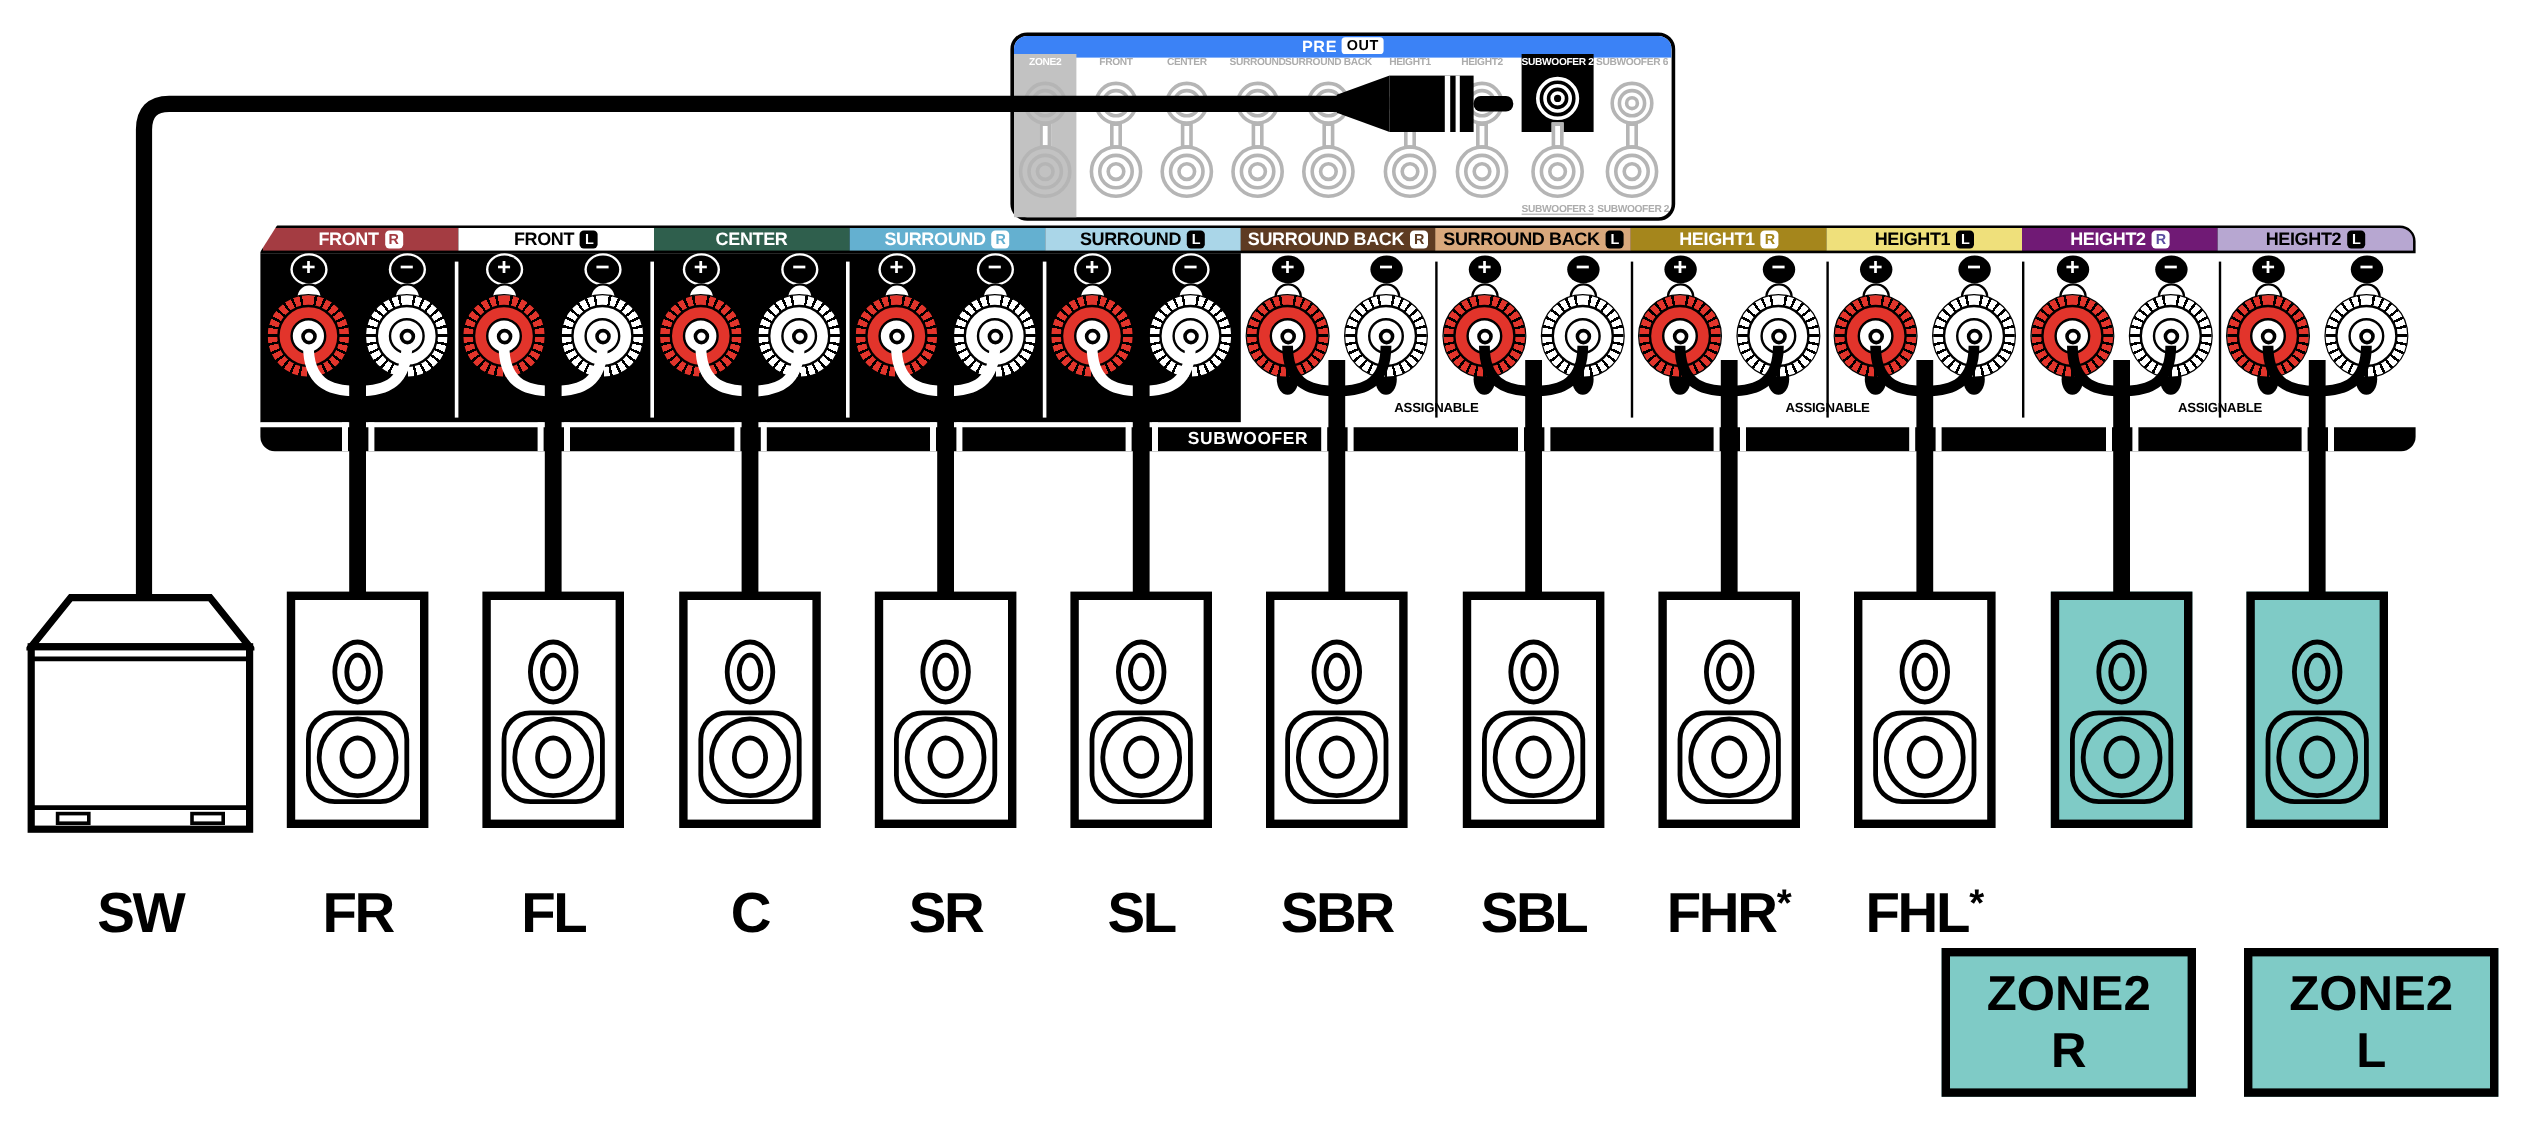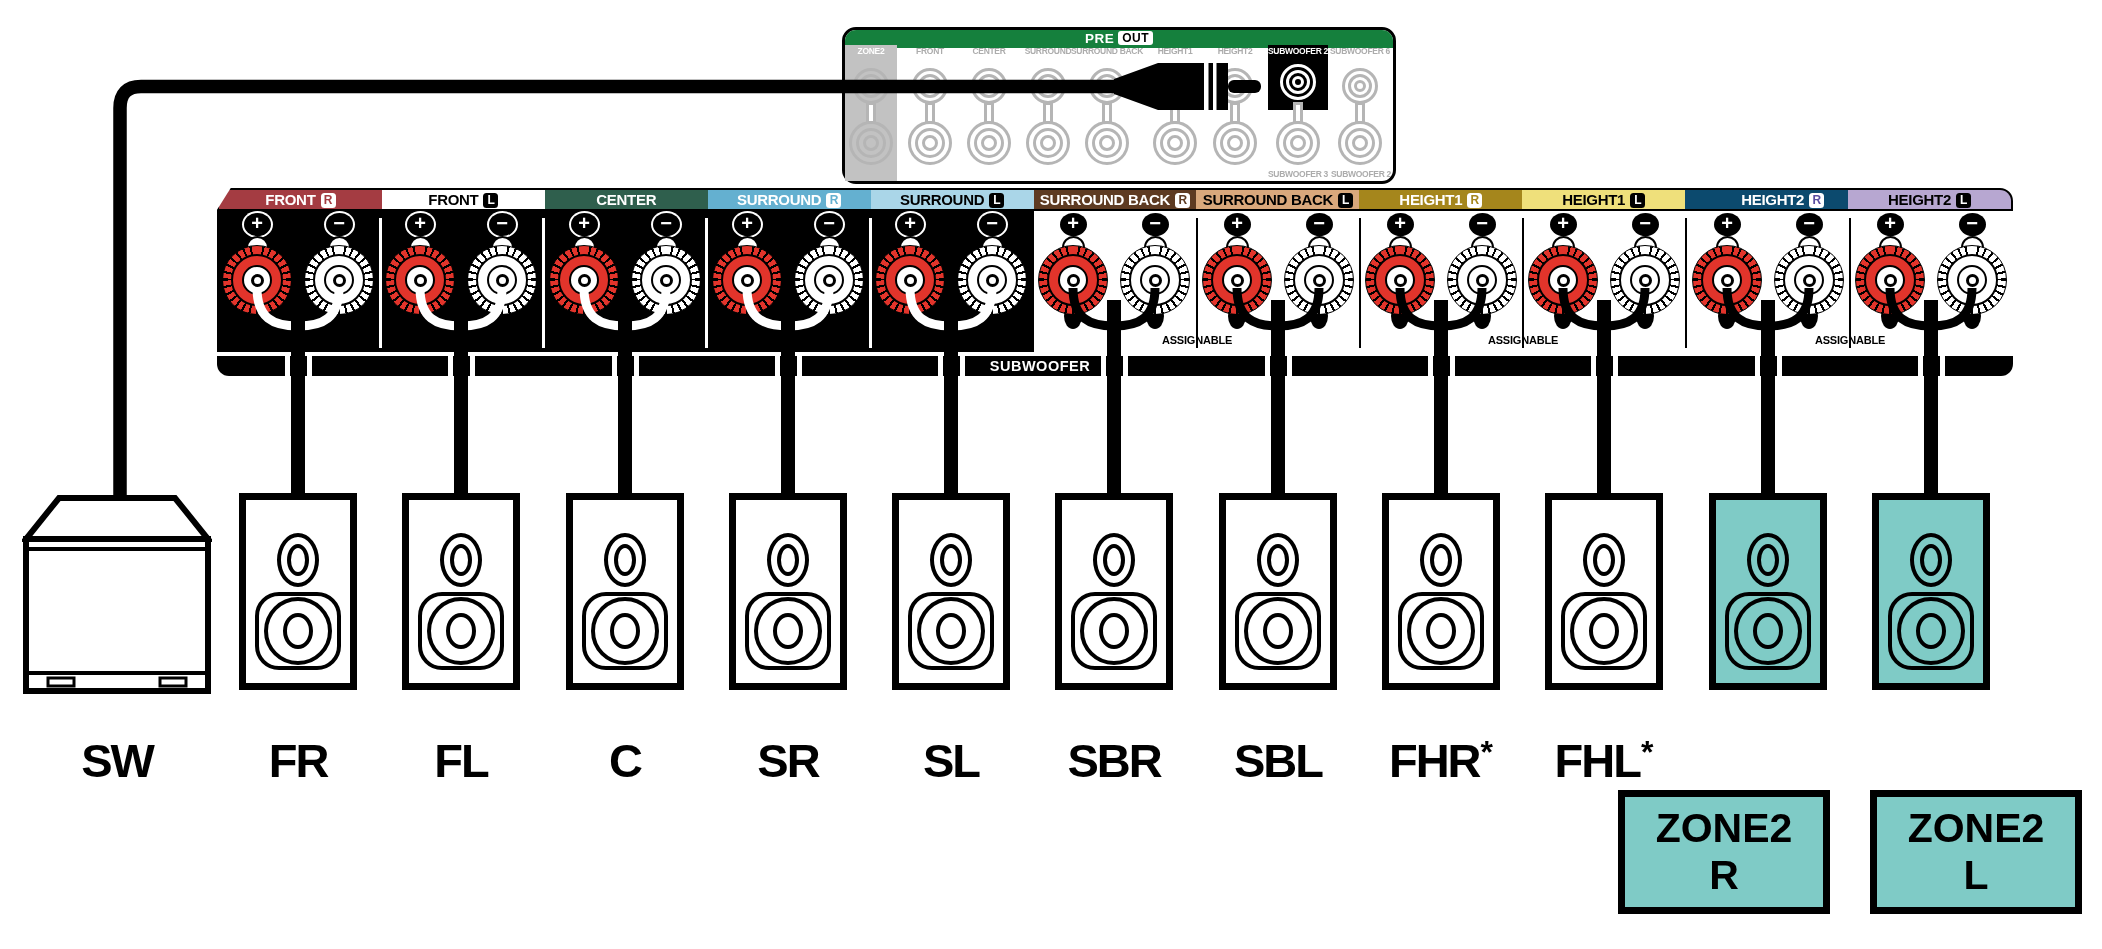--- a/index.html
+++ b/index.html
@@ -1,21 +1,21 @@
 <!DOCTYPE html>
 <html><head>
 <meta charset="utf-8">
 <style>
   html,body{margin:0;padding:0;background:#fff;}
   #stage{position:relative;width:2102px;height:949px;background:#fff;overflow:hidden;
          font-family:"Liberation Sans",sans-serif;}
   .abs{position:absolute;box-sizing:border-box;}
   
   .preout-panel{border:3px solid #000;border-radius:14px;background:#fff;overflow:hidden;}
-  .preout-header{position:absolute;left:0;top:0;right:0;height:18px;background:#15803d;
+  .preout-header{position:absolute;left:0;top:0;right:0;height:18px;background:#3b82f6;
                  color:#fff;text-align:center;font-weight:bold;font-size:13.5px;line-height:18px;letter-spacing:.5px;}
   .preout-out-badge{display:inline-block;background:#fff;color:#000;border-radius:3px;
                  padding:0 4px;margin-left:4px;font-size:12px;line-height:14px;vertical-align:1px;}
   .preout-label{font-size:8.5px;font-weight:bold;color:#ACACAC;text-align:center;letter-spacing:-.3px;white-space:nowrap;}
   .preout-label.lt-white{color:#fff;}
   .jack{border-radius:50%;}
   .jack:before,.jack:after{content:"";position:absolute;border-radius:50%;}
   .jack-sm{width:36px;height:36px;border:3px solid #B5B5B5;position:absolute;}
   .jack-sm:before{inset:3px;border:3px solid #B5B5B5;}
   .jack-sm:after{inset:9px;border:3px solid #B5B5B5;}
@@ -97,36 +97,36 @@
       <div class="abs preout-label" style="left: 1190px; top: 46px; width: 90px; z-index: 2;">HEIGHT2</div>
       <div class="abs" style="left: 1268px; top: 45px; width: 60px; height: 65px; background: rgb(0, 0, 0);"></div>
       <div class="abs stem" style="left: 1293px; top: 102px; width: 10px; height: 22px;"></div>
       <div class="abs jack jack-sm jack-white" style="left: 1280px; top: 64px;"></div>
       <div class="abs jack jack-lg" style="left: 1276px; top: 121px;"></div>
       <div class="abs preout-label lt-white" style="left: 1253px; top: 46px; width: 90px; z-index: 2;">SUBWOOFER 2</div>
       <div class="abs stem" style="left: 1355px; top: 102px; width: 10px; height: 22px;"></div>
       <div class="abs jack jack-sm" style="left: 1342px; top: 68px;"></div>
       <div class="abs jack jack-lg" style="left: 1338px; top: 121px;"></div>
       <div class="abs preout-label" style="left: 1315px; top: 46px; width: 90px; z-index: 2;">SUBWOOFER 6</div>
-      <div class="abs preout-label" style="left: 1253px; top: 169px; width: 90px;">SUBWOOFER 3</div>
+      <div class="abs preout-label" style="left: 1253px; top: 169px; width: 90px; text-decoration: underline;">SUBWOOFER 3</div>
       <div class="abs preout-label" style="left: 1316px; top: 169px; width: 90px;">SUBWOOFER 2</div>
     </div>
 
   <div class="abs term-bar" style="left:217px;top:188px;width:1796px;height:23px;">
       <div id="bar-segs" style="position:absolute;inset:0;">
         <div class="bar-seg" style="left: 0%; width: 9.09091%; background: rgb(164, 60, 66); color: rgb(255, 255, 255);"><span>FRONT</span><span class="chan-badge" style="background: rgb(255, 255, 255); color: rgb(164, 60, 66);">R</span></div>
         <div class="bar-seg" style="left: 9.09091%; width: 9.09091%; background: rgb(255, 255, 255); color: rgb(0, 0, 0);"><span>FRONT</span><span class="chan-badge" style="background: rgb(0, 0, 0); color: rgb(255, 255, 255);">L</span></div>
         <div class="bar-seg" style="left: 18.1818%; width: 9.09091%; background: rgb(47, 95, 77); color: rgb(255, 255, 255);"><span>CENTER</span></div>
         <div class="bar-seg" style="left: 27.2727%; width: 9.09091%; background: rgb(100, 176, 208); color: rgb(255, 255, 255);"><span>SURROUND</span><span class="chan-badge" style="background: rgb(255, 255, 255); color: rgb(100, 176, 208);">R</span></div>
         <div class="bar-seg" style="left: 36.3636%; width: 9.09091%; background: rgb(170, 214, 232); color: rgb(0, 0, 0);"><span>SURROUND</span><span class="chan-badge" style="background: rgb(0, 0, 0); color: rgb(255, 255, 255);">L</span></div>
         <div class="bar-seg" style="left: 45.4545%; width: 9.09091%; background: rgb(94, 59, 34); color: rgb(255, 255, 255);"><span>SURROUND BACK</span><span class="chan-badge" style="background: rgb(255, 255, 255); color: rgb(94, 59, 34);">R</span></div>
         <div class="bar-seg" style="left: 54.5455%; width: 9.09091%; background: rgb(217, 168, 124); color: rgb(0, 0, 0);"><span>SURROUND BACK</span><span class="chan-badge" style="background: rgb(0, 0, 0); color: rgb(255, 255, 255);">L</span></div>
         <div class="bar-seg" style="left: 63.6364%; width: 9.09091%; background: rgb(165, 134, 28); color: rgb(255, 255, 255);"><span>HEIGHT1</span><span class="chan-badge" style="background: rgb(255, 255, 255); color: rgb(165, 134, 28);">R</span></div>
         <div class="bar-seg" style="left: 72.7273%; width: 9.09091%; background: rgb(239, 224, 123); color: rgb(0, 0, 0);"><span>HEIGHT1</span><span class="chan-badge" style="background: rgb(0, 0, 0); color: rgb(255, 255, 255);">L</span></div>
-        <div class="bar-seg" style="left: 81.8182%; width: 9.09091%; background: #0c4a6e; color: rgb(255, 255, 255); padding-left: 16px;"><span>HEIGHT2</span><span class="chan-badge" style="background: rgb(255, 255, 255); color: rgb(90, 77, 160);">R</span></div>
+        <div class="bar-seg" style="left: 81.8182%; width: 9.09091%; background: #701a75; color: rgb(255, 255, 255);"><span>HEIGHT2</span><span class="chan-badge" style="background: rgb(255, 255, 255); color: rgb(90, 77, 160);">R</span></div>
         <div class="bar-seg" style="left: 90.9091%; width: 9.09091%; background: rgb(183, 167, 209); color: rgb(0, 0, 0);"><span>HEIGHT2</span><span class="chan-badge" style="background: rgb(0, 0, 0); color: rgb(255, 255, 255);">L</span></div>
       </div>
     </div>
 
   <div class="abs" style="left:215px;top:186px;width:0;height:0;border-left:17px solid #fff;border-bottom:27px solid transparent;z-index:3;"></div>
 
   <div class="abs" style="left:217px;top:211px;width:817px;height:141px;background:#000;"></div>
   <div class="abs" style="left:217px;top:352px;width:1796px;height:4px;background:#fff;z-index:2;"></div>
   <div class="abs" style="left:217px;top:356px;width:1796px;height:20px;background:#000;border-bottom-left-radius:12px;border-bottom-right-radius:12px;z-index:2;"></div>
   <div class="speakers-lbl" style="left:960px;top:358px;width:160px;z-index:3;">SUBWOOFER</div>

